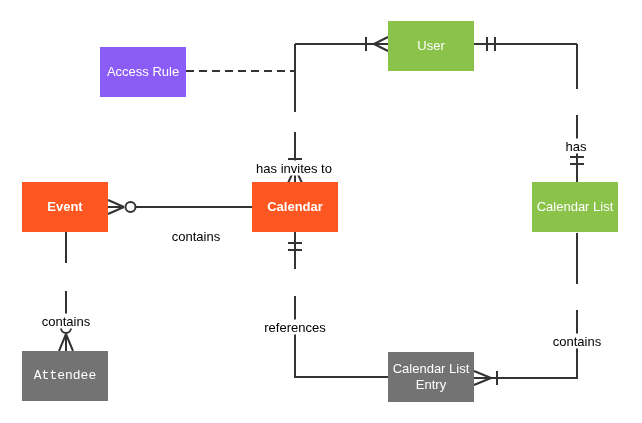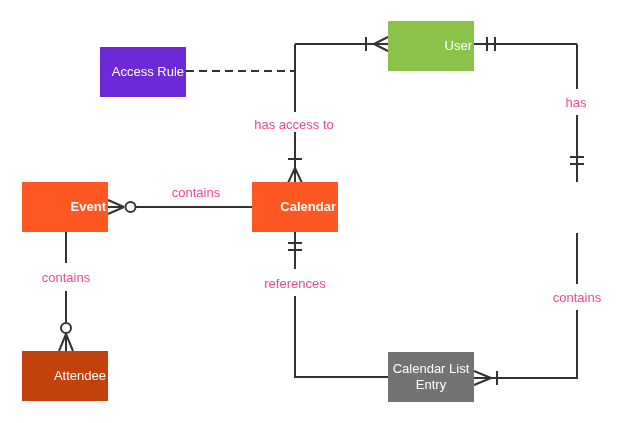--- a/index.html
+++ b/index.html
@@ -16,21 +16,21 @@
     left: 0; top: 0;
     width: 642px; height: 423px;
     pointer-events: none;
   }
   .entity {
     position: absolute;
     width: 86px;
     height: 50px;
     display: flex;
     align-items: center;
-    justify-content: flex-end;
+    justify-content: center;
     text-align: center;
     color: #ffffff;
     font-size: 13px;
     line-height: 1.25;
     padding: 2px;
     box-sizing: border-box;
     cursor: default;
   }
   .entity.orange { font-weight: 700; }
   .entity.green  { font-weight: 400; }
@@ -40,22 +40,23 @@
   .e-calendar    { left: 252px; top: 182px; }
   .e-cal-list    { left: 532px; top: 182px; }
   .e-attendee    { left: 22px;  top: 351px; }
   .e-cal-entry   { left: 388px; top: 352px; }
   .rel-label {
     position: absolute;
     transform: translate(-50%, -50%);
     background: #ffffff;
     padding: 0 3px;
     font-size: 13px;
-    color: #ec4899;
+    color: #000000;
     white-space: nowrap;
+    margin-top: 44px;
   }
   .l-contains-event { left: 196px; top: 192px; }
   .l-invites        { left: 66px;  top: 277px; }
   .l-has-access-to  { left: 294px; top: 124px; }
   .l-has            { left: 576px; top: 102px; }
   .l-references     { left: 295px; top: 283px; text-align: center; }
   .l-contains-list  { left: 577px; top: 297px; }
 </style>
 </head>
 <body>
@@ -122,45 +123,48 @@
     <g>
       <path d="M577 233 L577 284"></path>
       <path d="M577 310 L577 378 L491 378"></path>
       <path d="M497 371 L497 385"></path>
       <g>
         <path d="M491 378 L474 378 M491 378 L474 371 M491 378 L474 385"></path>
       </g>
     </g>
   </svg>
 
-  <div class="entity green e-access-rule" style="background: #6d28d9;">
+  <div class="entity green e-access-rule" style="background: #8b5cf6;">
     <span>Access Rule</span>
   </div>
 
   <div class="entity green e-user" style="background: rgb(139, 195, 74);">
     <span>User</span>
   </div>
 
   <div class="entity orange e-calendar" style="background: rgb(255, 87, 34);">
     <span>Calendar</span>
   </div>
 
   <div class="entity orange e-event" style="background: rgb(255, 87, 34);">
     <span>Event</span>
   </div>
 
+  <div class="entity green e-cal-list" style="background: rgb(139, 195, 74);">
+    <span>Calendar List</span>
+  </div>
 
-  <div class="entity green e-attendee" style="background: #c2410c;">
+  <div class="entity green e-attendee" style="background: #737373; font-family: Liberation Mono, monospace;">
     <span>Attendee</span>
   </div>
 
   <div class="entity green e-cal-entry" style="background: #737373;">
     <span>Calendar List Entry</span>
   </div>
 
   <div class="rel-label l-contains-event">contains</div>
   <div class="rel-label l-invites">contains</div>
-  <div class="rel-label l-has-access-to">has access to</div>
+  <div class="rel-label l-has-access-to">has invites to</div>
   <div class="rel-label l-has">has</div>
   <div class="rel-label l-references">references</div>
   <div class="rel-label l-contains-list">contains</div>
 
 </div>
 
 </body></html>

